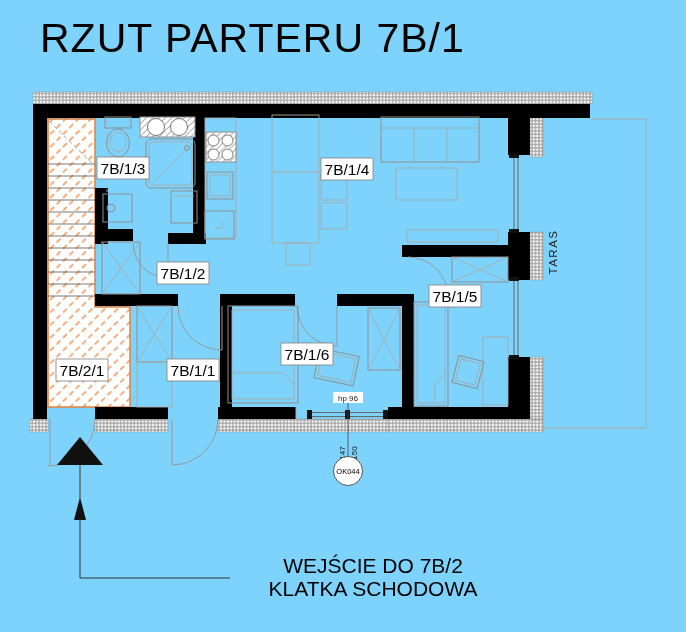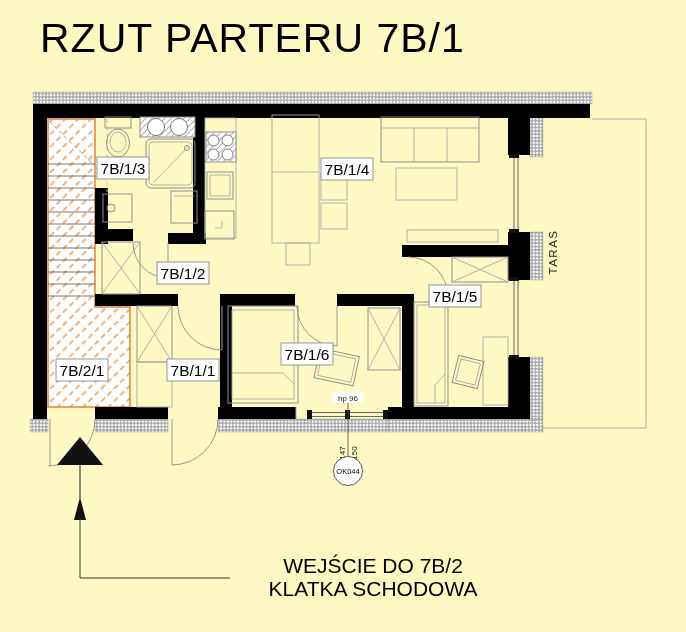--- a/index.html
+++ b/index.html
@@ -1,16 +1,16 @@
 <!DOCTYPE html>
 <html><head>
 <meta charset="utf-8">
 <style>
   html,body{margin:0;padding:0;background:#fff;}
-  .page{width:686px;height:632px;position:relative;background:#fef9c3;overflow:hidden;}
+  .page{width:686px;height:632px;position:relative;background:#7dd3fc;overflow:hidden;}
   svg{display:block;}
   svg text{font-family:"Liberation Sans","DejaVu Sans",sans-serif;fill:#000;}
   .title-text{font-size:41px;letter-spacing:1px;}
   .room-box{fill:#fff;stroke:#8a8a8a;stroke-width:0.9;}
   .room-text{font-size:15.5px;text-anchor:middle;}
   .wall{fill:#000;stroke:none;}
   .furn{fill:none;stroke:#8f8f8f;stroke-width:1;}
   .furnl{fill:none;stroke:#aaaaaa;stroke-width:0.9;}
   .door{fill:none;stroke:#999999;stroke-width:1;}
   .glass{stroke:#666;stroke-width:1;}

